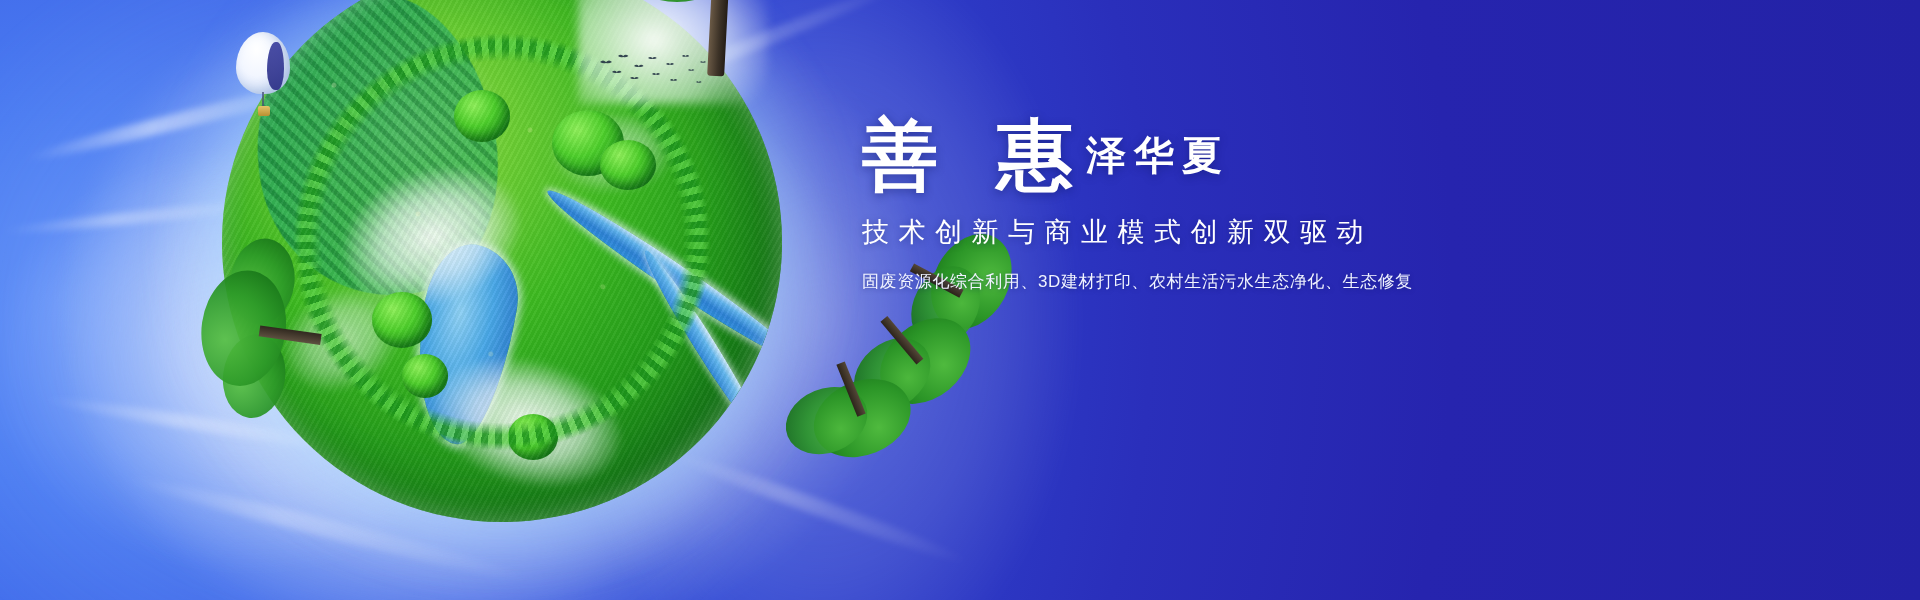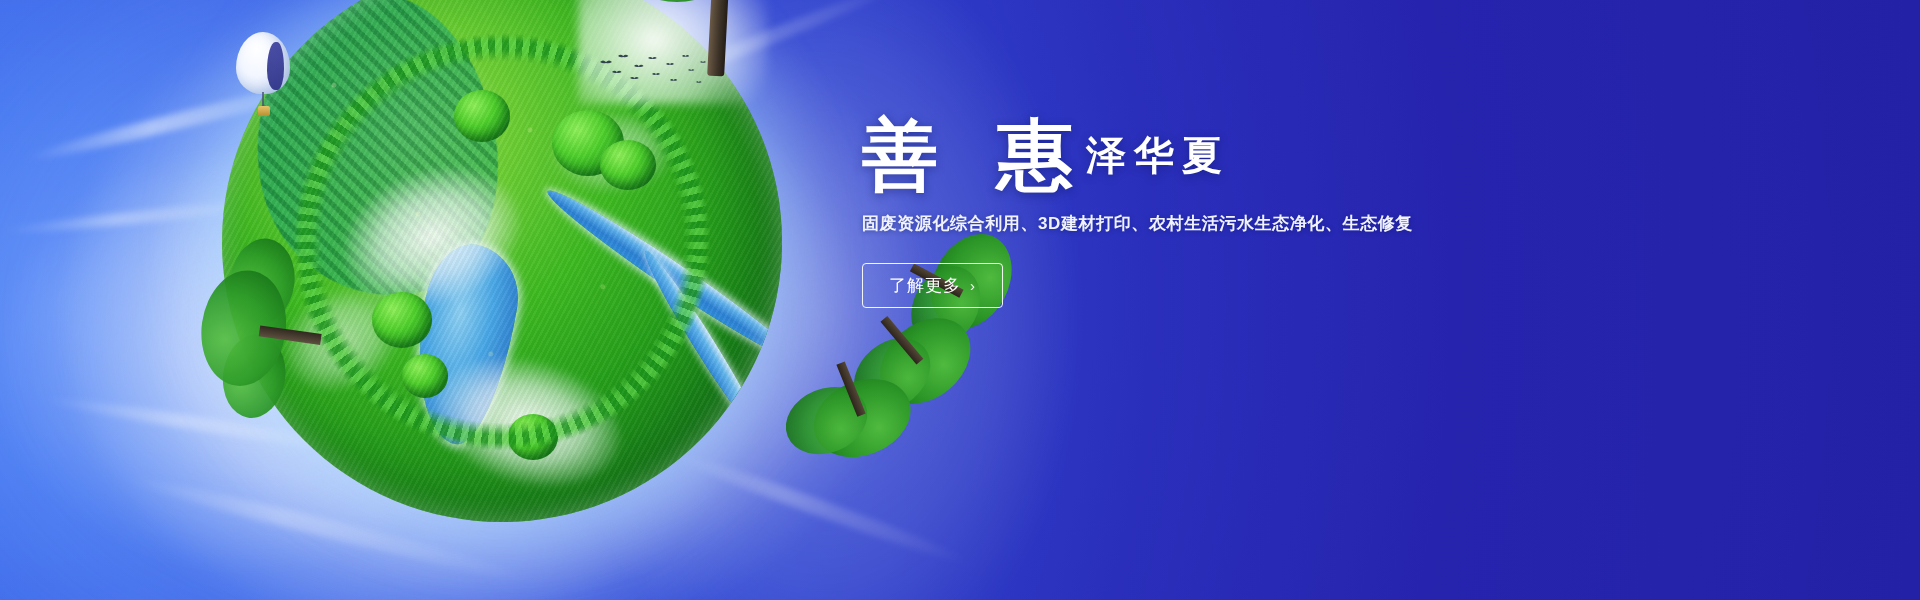--- a/index.html
+++ b/index.html
@@ -300,21 +300,20 @@
     text-shadow:0 1px 7px rgba(10,20,90,0.4);
     white-space:nowrap;
   }
   .description {
     margin-top:20px;
     color:#f0f3ff;
     font-size:17px;
     letter-spacing:0.6px;
     text-shadow:0 1px 5px rgba(10,20,90,0.4);
     white-space:nowrap;
-    font-weight:bold;
   }
   .cta {
     display:inline-flex;
     align-items:center;
     justify-content:center;
     gap:9px;
     margin-top:28px;
     padding:10px 26px;
     min-width:118px;
     border:1px solid rgba(255,255,255,0.92);
@@ -428,21 +427,18 @@
 
   <div class="content">
 
     <div class="headline">
       <span class="hl-big">善</span>
       <span class="hl-gap"></span>
       <span class="hl-big">惠</span>
       <span class="hl-small">泽华夏</span>
     </div>
 
+    <div class="subtitle">技术创新与商业模式创新双驱动</div>
     <div class="description">固废资源化综合利用、3D建材打印、农村生活污水生态净化、生态修复</div>
 
-    <a class="cta" href="#">
-      <span>了解更多</span>
-      <span class="chev">›</span>
-    </a>
 
   </div>
 </div>
 
 </body></html>

